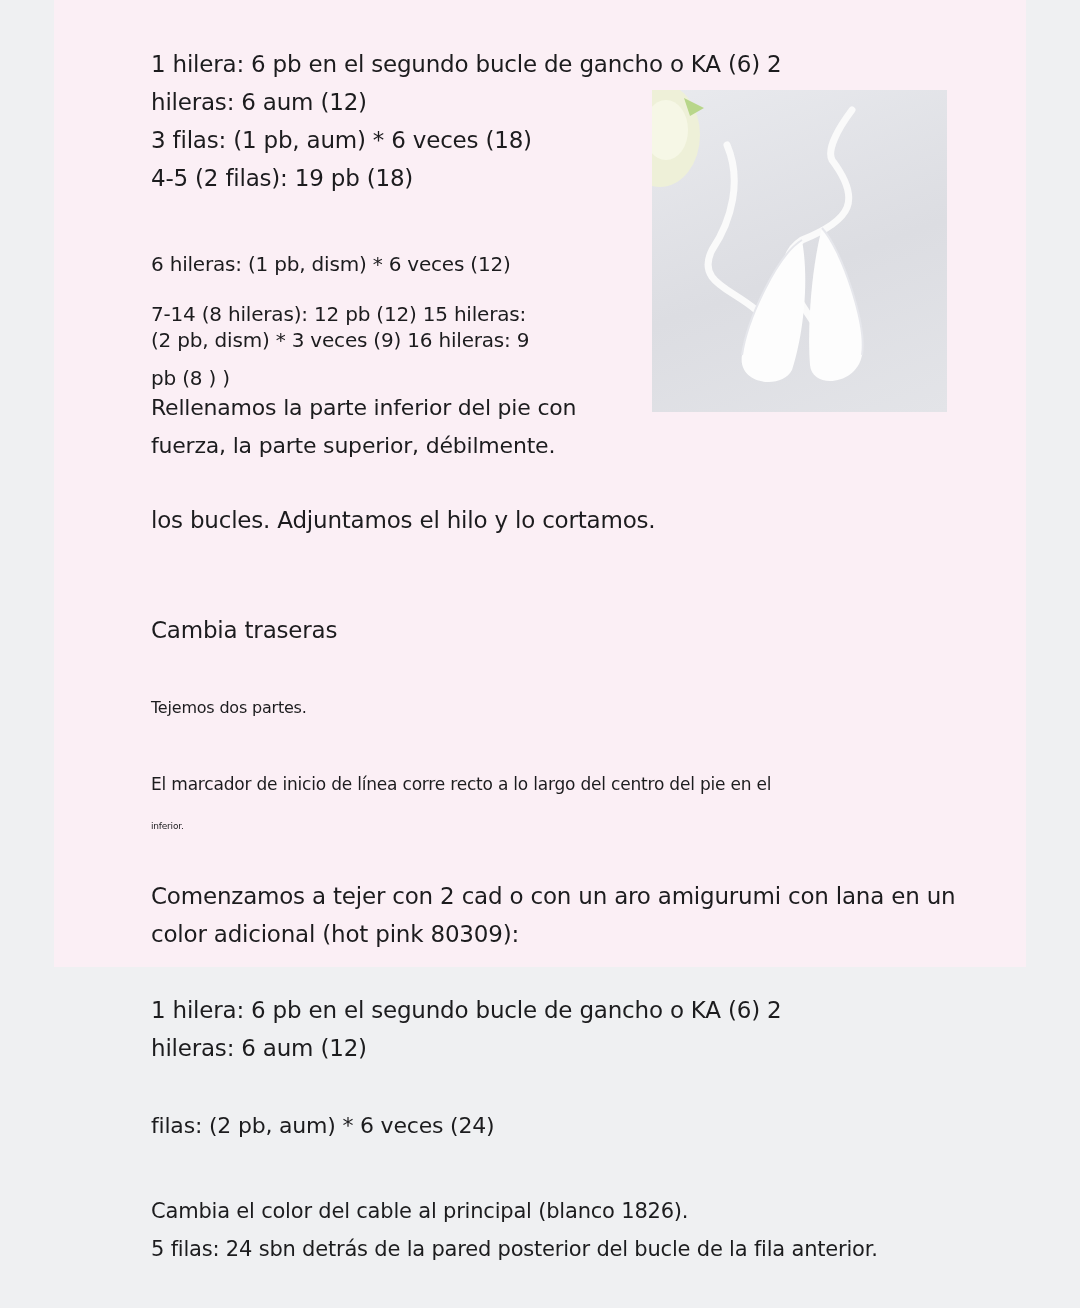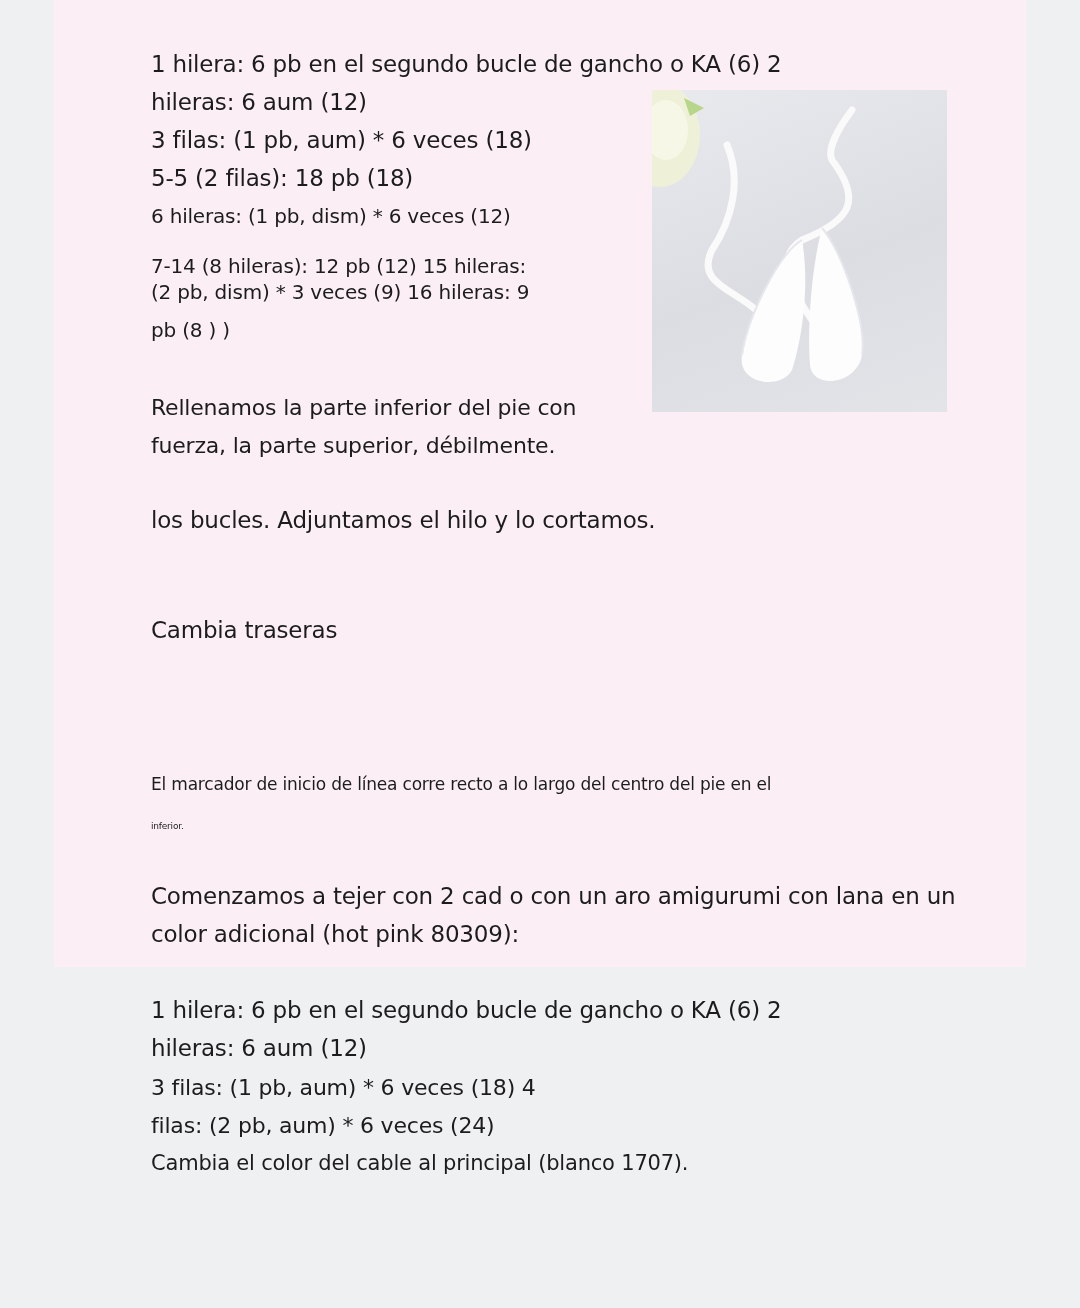--- a/index.html
+++ b/index.html
@@ -8,40 +8,40 @@
     background:#eff0f2;
     font-family:"DejaVu Sans", "Liberation Sans", sans-serif;
     color:#1c1c1e;
   }
   .page {
     position:absolute; left:54px; top:0; width:972px; height:967px;
     background:#fbeff5;
   }
   .t { position:absolute; left:97px; white-space:nowrap; margin:0; letter-spacing:-0.2px; }
   .xl { font-size:23px; line-height:38px; }
-  .lg { font-size:20px; line-height:38px; }
+  .lg { font-size:20px; line-height:38px;margin-top:48px; }
   .md { font-size:18px; line-height:38px; }
   .sm { font-size:22px; line-height:38px; }
   .xs { font-size:9px; line-height:14px; }
   .photo {
     position:absolute; left:598px; top:90px; width:295px; height:322px;
     background:linear-gradient(160deg,#e9eaee 0%,#dcdde2 55%,#e3e4e8 100%);
     overflow:hidden;
   }
   .photo svg { position:absolute; left:0; top:0; }
 </style>
 </head>
 <body>
 
 <div class="page">
 
   <p class="t xl" style="top:45px">1 hilera: 6 pb en el segundo bucle de gancho o KA (6) 2</p>
   <p class="t xl" style="top:83px">hileras: 6 aum (12)</p>
   <p class="t xl" style="top:121px">3 filas: (1 pb, aum) * 6 veces (18)</p>
-  <p class="t xl" style="top:159px">5-5 (2 filas): 18 pb (18)</p>
+  <p class="t xl" style="top:159px">4-5 (2 filas): 19 pb (18)</p>
   <p class="t lg" style="top:197px">6 hileras: (1 pb, dism) * 6 veces (12)</p>
   <p class="t lg" style="top:247px">7-14 (8 hileras): 12 pb (12) 15 hileras:</p>
   <p class="t lg" style="top:273px">(2 pb, dism) * 3 veces (9) 16 hileras: 9</p>
   <p class="t lg" style="top:311px">pb (8 ) )</p>
 
   <p class="t sm" style="top:389px">Rellenamos la parte inferior del pie con</p>
   <p class="t sm" style="top:427px">fuerza, la parte superior, débilmente.</p>
 
   <p class="t xl" style="top:501px">los bucles. Adjuntamos el hilo y lo cortamos.</p>
 
@@ -57,26 +57,27 @@
 
       <path d="M150 150 C125 165,95 230,90 265 C85 295,130 300,140 280 C150 250,158 195,150 150 Z" fill="#fdfdfd"></path>
       <path d="M170 138 C190 160,215 235,210 265 C205 295,160 300,158 275 C155 235,160 175,170 138 Z" fill="#fdfdfd"></path>
       <path d="M150 150 C125 165,95 230,90 265" stroke="#e6e7ec" stroke-width="2" fill="none"></path>
       <path d="M170 138 C190 160,215 235,210 265" stroke="#e6e7ec" stroke-width="2" fill="none"></path>
     </svg>
   </div>
 
   <p class="t xl" style="top:611px">Cambia traseras</p>
 
+  <p class="t md" style="top:689px; font-size:16px">Tejemos dos partes.</p>
 
   <p class="t md" style="top:765px; font-size:17px">El marcador de inicio de línea corre recto a lo largo del centro del pie en el</p>
   <p class="t xs" style="top:819px">inferior.</p>
 
   <p class="t xl" style="top:877px">Comenzamos a tejer con 2 cad o con un aro amigurumi con lana en un</p>
   <p class="t xl" style="top:915px">color adicional (hot pink 80309):</p>
 
   <p class="t xl" style="top:991px">1 hilera: 6 pb en el segundo bucle de gancho o KA (6) 2</p>
   <p class="t xl" style="top:1029px">hileras: 6 aum (12)</p>
-  <p class="t sm" style="top:1069px">3 filas: (1 pb, aum) * 6 veces (18) 4</p>
   <p class="t sm" style="top:1107px">filas: (2 pb, aum) * 6 veces (24)</p>
-  <p class="t lg" style="top:1144px; font-size:21px">Cambia el color del cable al principal (blanco 1707).</p>
+  <p class="t lg" style="top:1144px; font-size:21px">Cambia el color del cable al principal (blanco 1826).</p>
+  <p class="t lg" style="top:1182px; font-size:21px">5 filas: 24 sbn detrás de la pared posterior del bucle de la fila anterior.</p>
 
 </div>
 
 </body></html>

